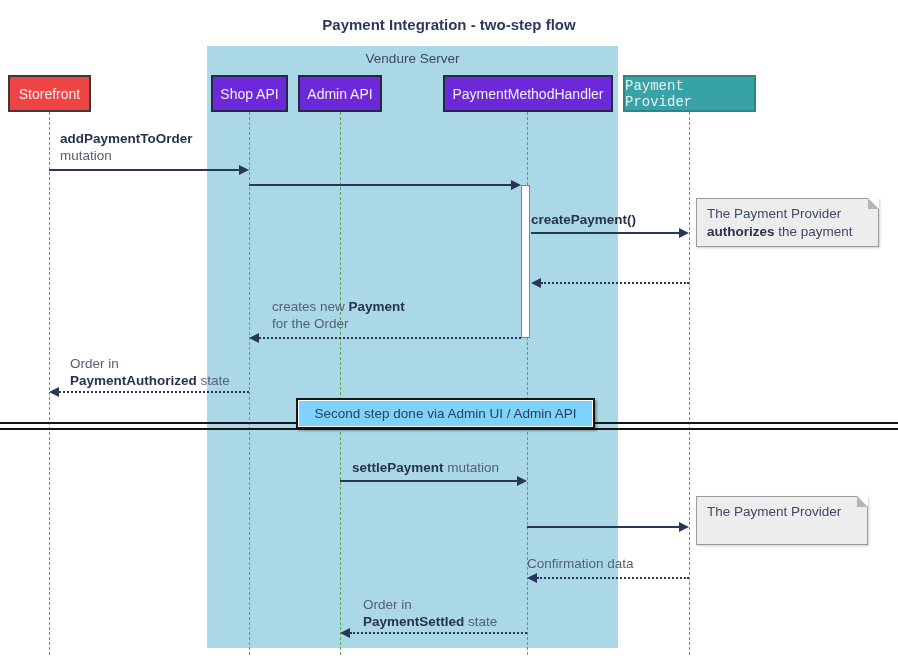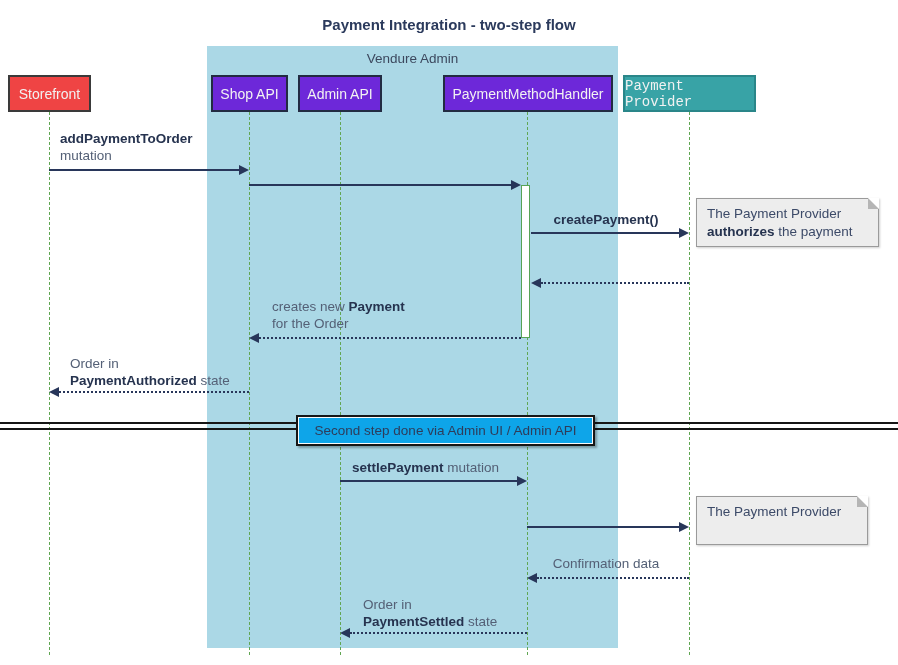--- a/index.html
+++ b/index.html
@@ -45,52 +45,52 @@
   .head-l{
     position:absolute;width:0;height:0;z-index:4;
     border-top:5px solid transparent;border-bottom:5px solid transparent;
     border-right:10px solid #28365a;
   }
   .msg-label{
     position:absolute;font-size:13.5px;line-height:17px;color:#546076;z-index:4;
     white-space:nowrap;
   }
   .msg-label .b, .note .b{font-weight:bold;color:#26334f;}
-  .center{text-align:center;}
+  .center{text-align:left;}
   .note{
     position:absolute;background:#ededed;border:1px solid #9a9a9a;
     padding:6px 10px;font-size:13.5px;line-height:18px;color:#3c4a68;
     box-shadow:1px 1px 2px rgba(0,0,0,0.2);z-index:5;box-sizing:border-box;
     white-space:nowrap;
   }
   .note::before{
     content:"";position:absolute;top:-1px;right:-1px;width:0;height:0;
     border-top:11px solid #ffffff;border-left:11px solid #b5b5b5;
   }
   .divider-lines{
     position:absolute;left:0;top:422px;width:898px;height:8px;box-sizing:border-box;
     border-top:2px solid #161616;border-bottom:2px solid #161616;z-index:6;
   }
   .divider-box{
-    position:absolute;left:296px;top:415px;width:299px;height:31px;box-sizing:border-box;
-    background:#0ea5e9;border:2px solid #161616;z-index:7;
+    position:absolute;left:296px;top:398px;width:299px;height:31px;box-sizing:border-box;
+    background:#7dd3fc;border:2px solid #161616;z-index:7;
     display:flex;align-items:center;justify-content:center;
     font-size:13.5px;color:#2f3c5a;
     box-shadow:inset 0 0 0 1px #fafafa,2px 2px 2px rgba(0,0,0,0.3);
   }
 </style>
 </head>
 <body>
 
 <div id="canvas">
 
   <div class="title">Payment Integration - two-step flow</div>
 
   <div class="frame"></div>
-  <div class="frame-label">Vendure Admin</div>
+  <div class="frame-label">Vendure Server</div>
 
   <div class="lifeline" style="left:49px;"></div>
   <div class="lifeline" style="left:249px;"></div>
   <div class="lifeline" style="left:340px;"></div>
   <div class="lifeline" style="left:527px;"></div>
   <div class="lifeline" style="left:689px;"></div>
 
   <div class="participant p-gray" style="left:8px;width:83px;">Storefront</div>
   <div class="participant p-navy" style="left:211px;width:77px;">Shop API</div>
   <div class="participant p-navy" style="left:298px;width:84px;">Admin API</div>

